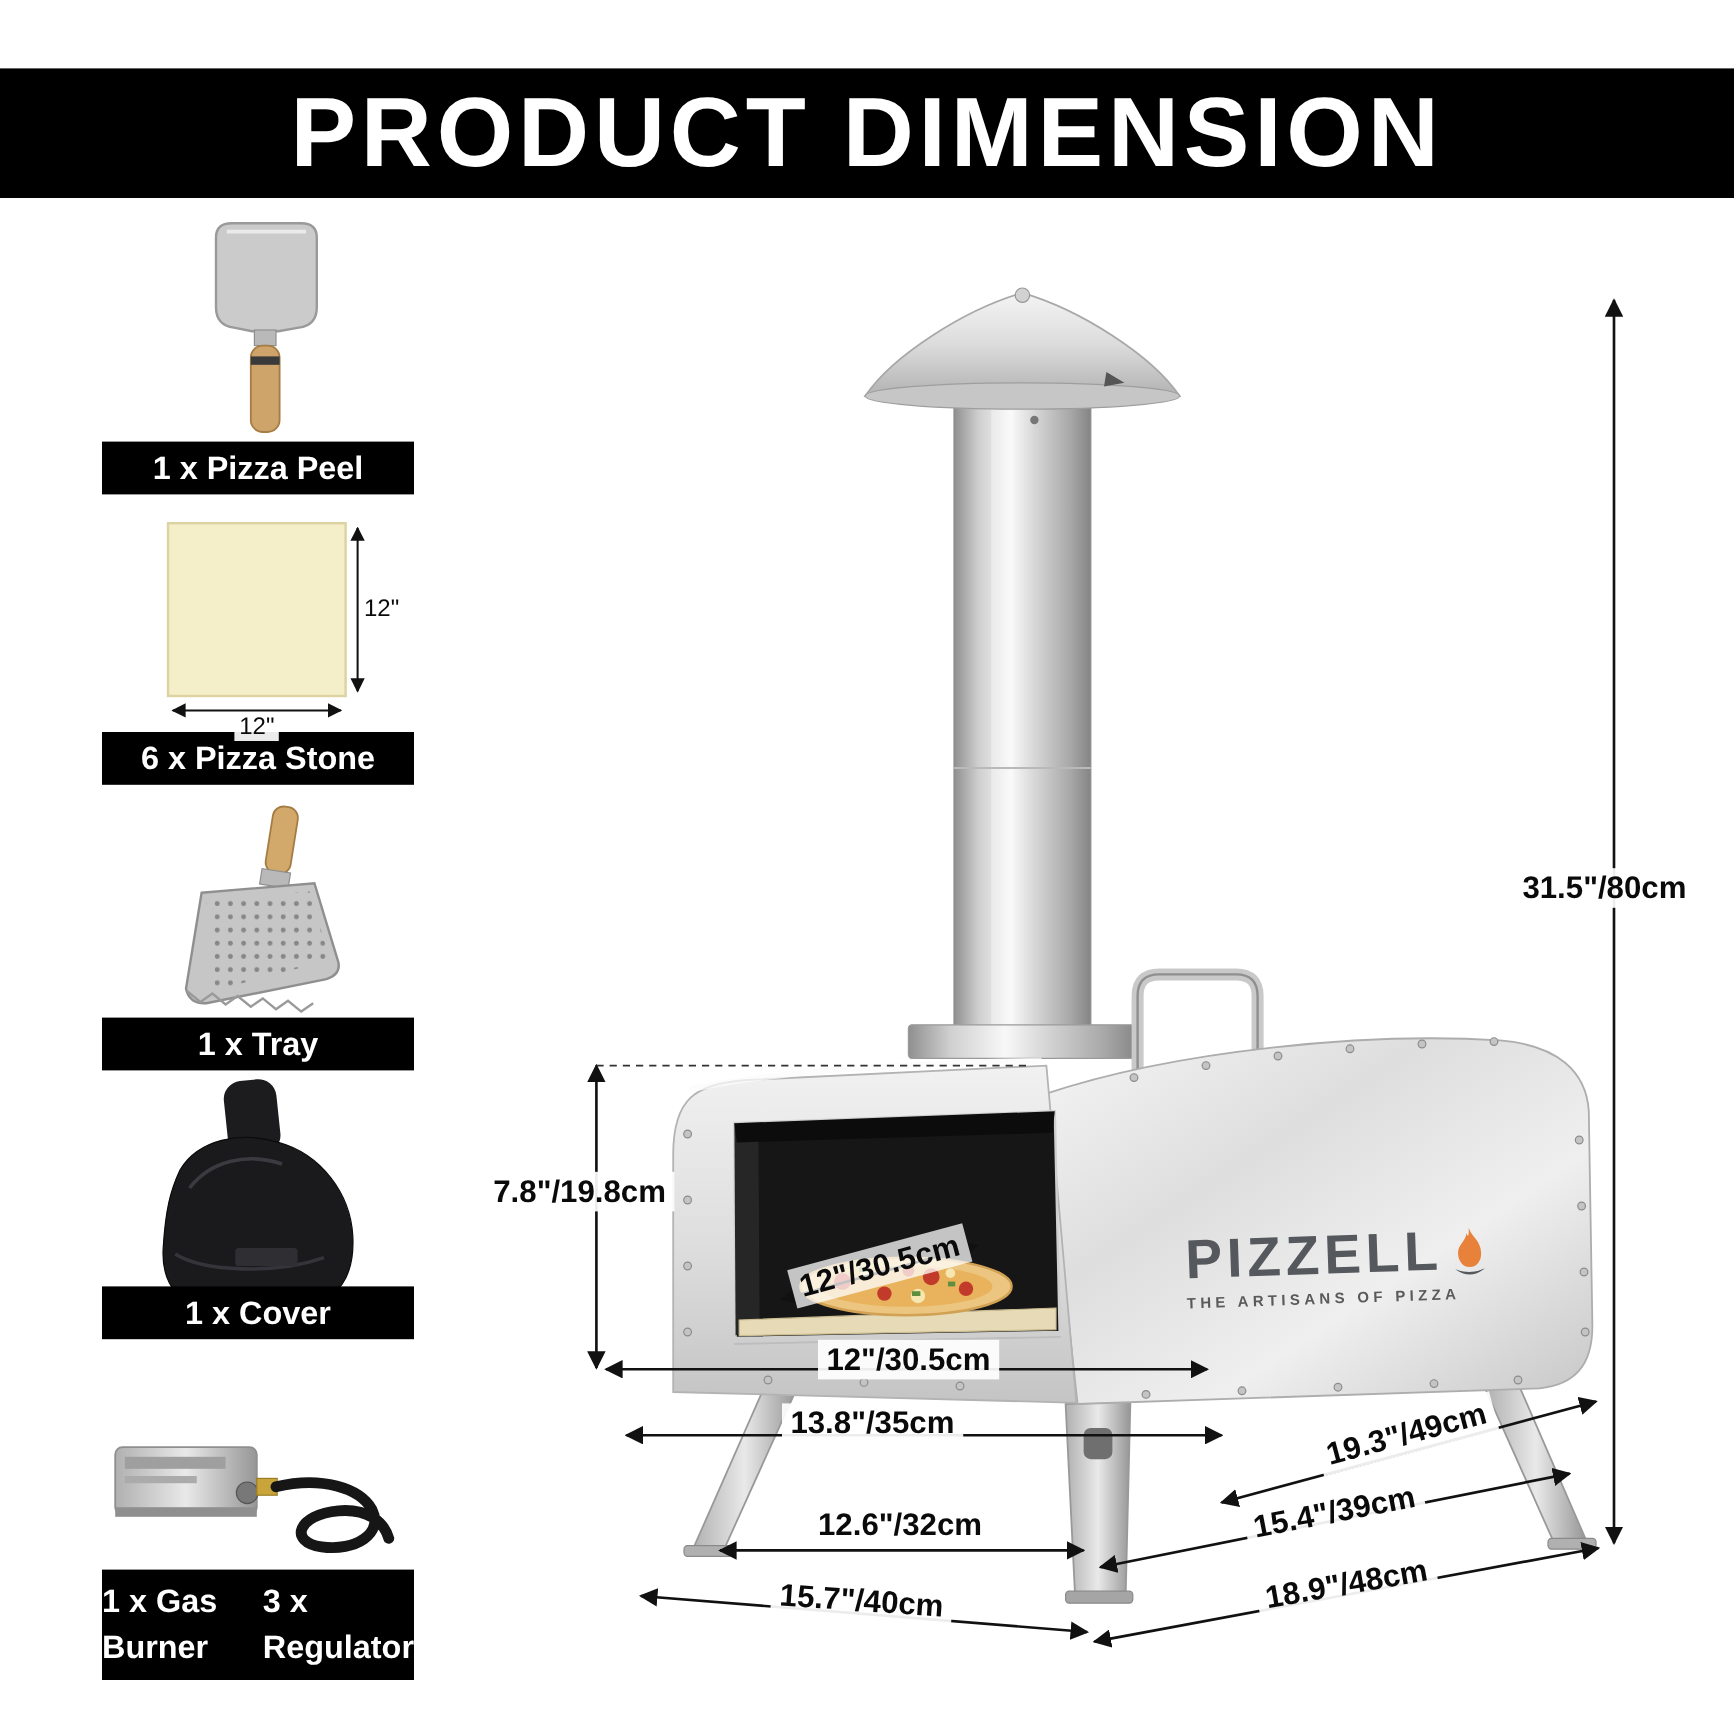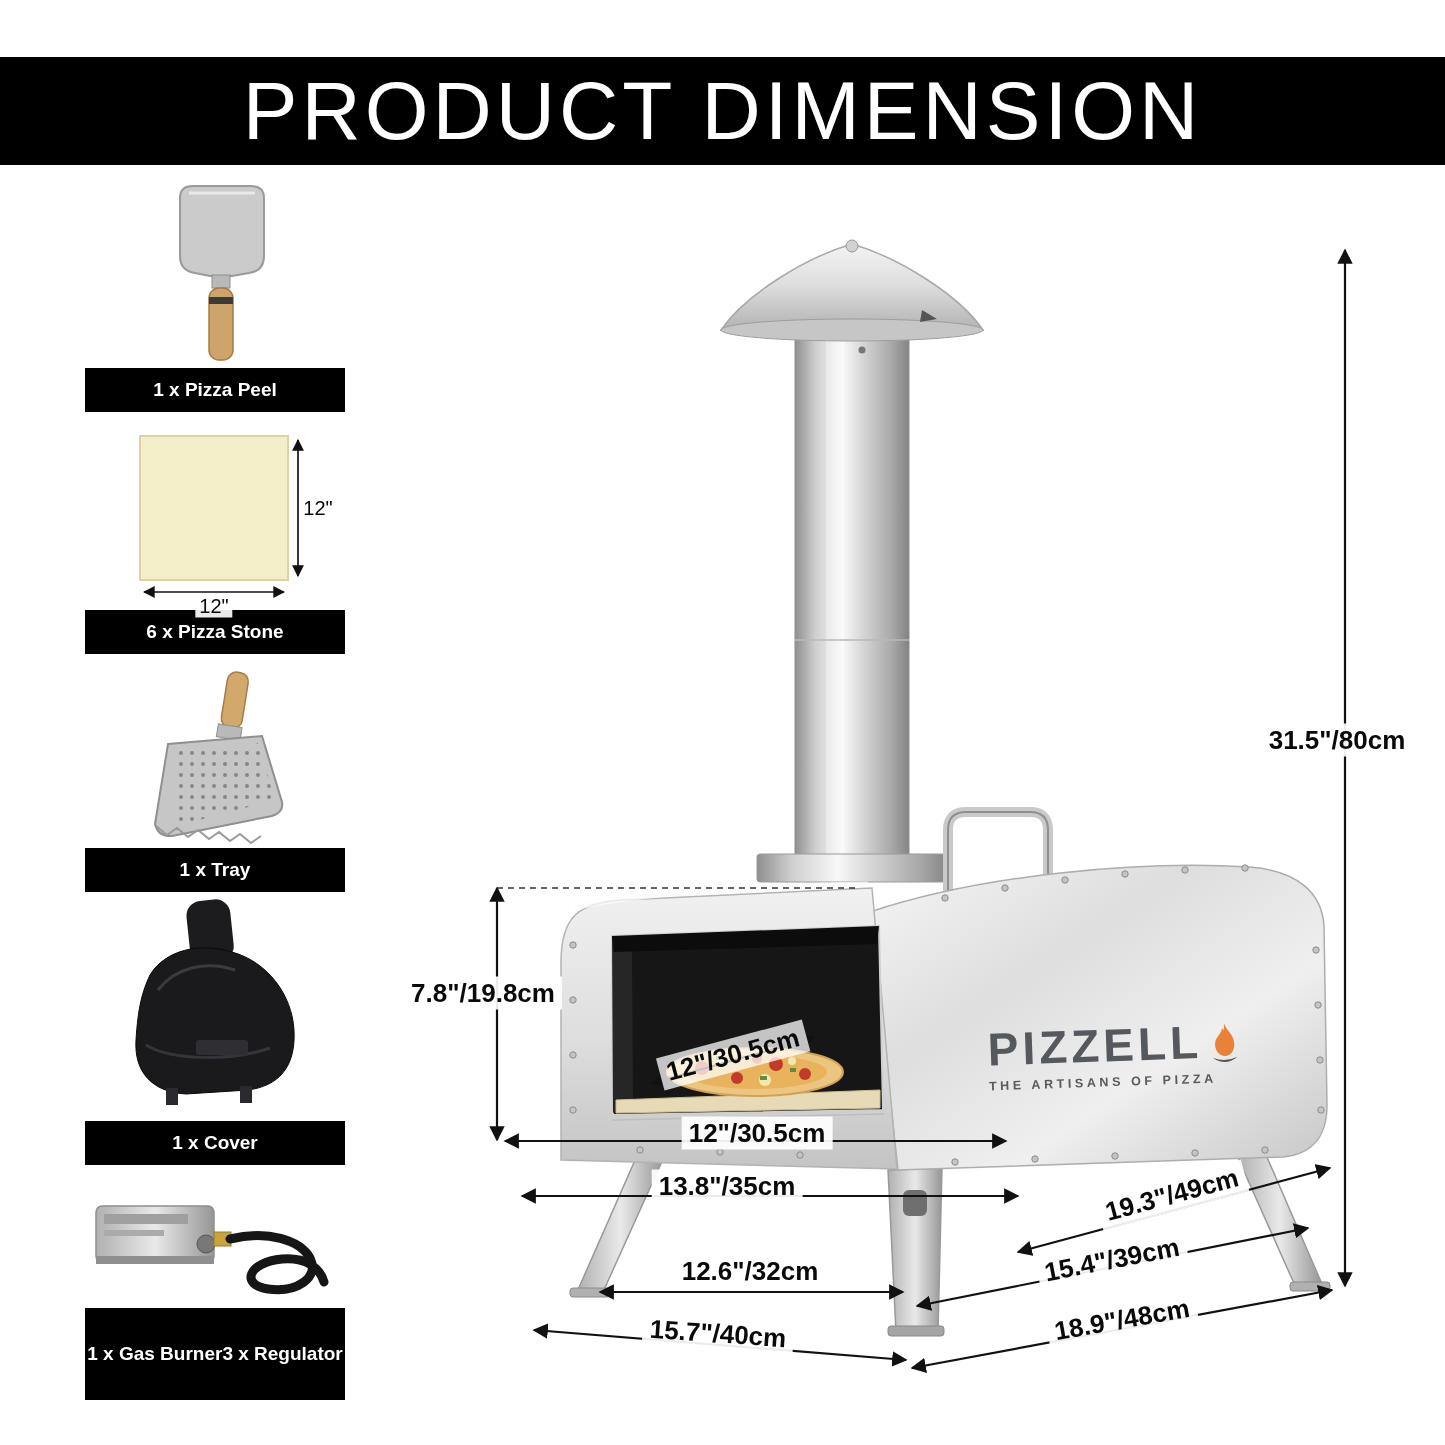--- a/index.html
+++ b/index.html
@@ -12,28 +12,28 @@
     overflow: hidden;
   }
   .banner {
     position: absolute; left: 0; top: 57px;
     width: 1445px; height: 108px;
     background: #000;
     display: flex; align-items: center; justify-content: center;
   }
   .banner h1 {
     margin: 0; color: #fff;
-    font-size: 82px; font-weight: 400; letter-spacing: 4px;
+    font-size: 82px; font-weight: 700; letter-spacing: 4px;
     white-space: nowrap;
   }
   #scene { position: absolute; left: 0; top: 0; }
   .acc-label {
     position: absolute; left: 85px; width: 260px; height: 44px;
     background: #000; color: #fff;
-    font-size: 19px; font-weight: 700;
+    font-size: 27px; font-weight: 700;
     display: flex; align-items: center; justify-content: center;
     z-index: 4;
   }
   .acc-label.two-line {
     height: 92px; flex-direction: row; line-height: 1.45;
   }
   .dim-label {
     position: absolute;
     transform: translate(-50%,-50%);
     font-size: 26px; font-weight: 700; color: #0a0a0a;
@@ -250,21 +250,21 @@
 
 <div class="acc-label" style="top:368px">
   <span>1 x Pizza Peel</span>
 </div>
 <div class="acc-label" style="top:610px">
   <span>6 x Pizza Stone</span>
 </div>
 <div class="acc-label" style="top:848px">
   <span>1 x Tray</span>
 </div>
-<div class="acc-label" style="top:1121px">
+<div class="acc-label" style="top:1072px">
   <span>1 x Cover</span>
 </div>
 <div class="acc-label two-line" style="top:1308px">
   <span>1 x Gas Burner</span>
   <span>3 x Regulator</span>
 </div>
 
 <div class="dim-label small" style="left:318px; top:508px;">12"</div>
 <div class="dim-label small" style="left:214px; top:606px;">12"</div>
 

